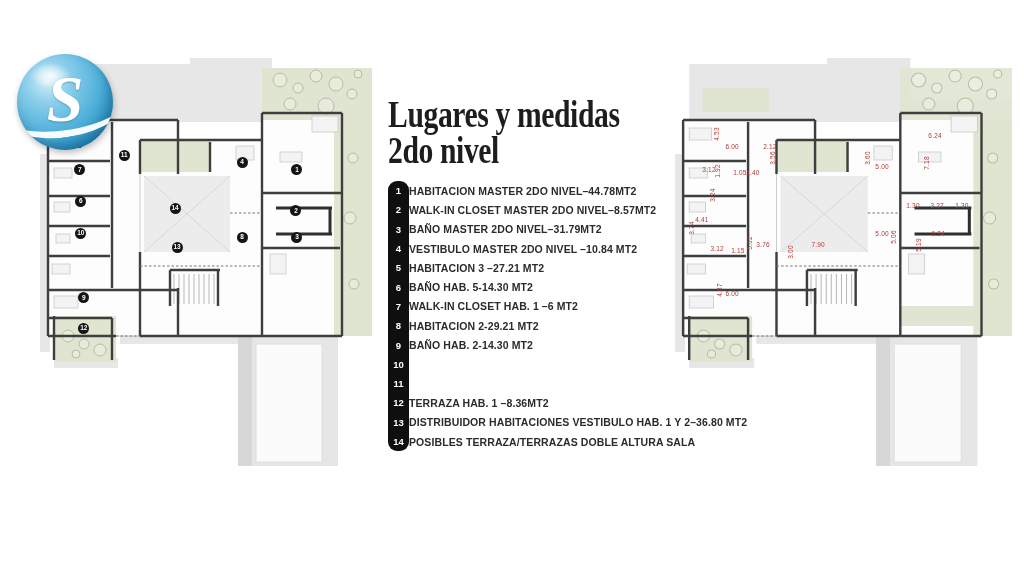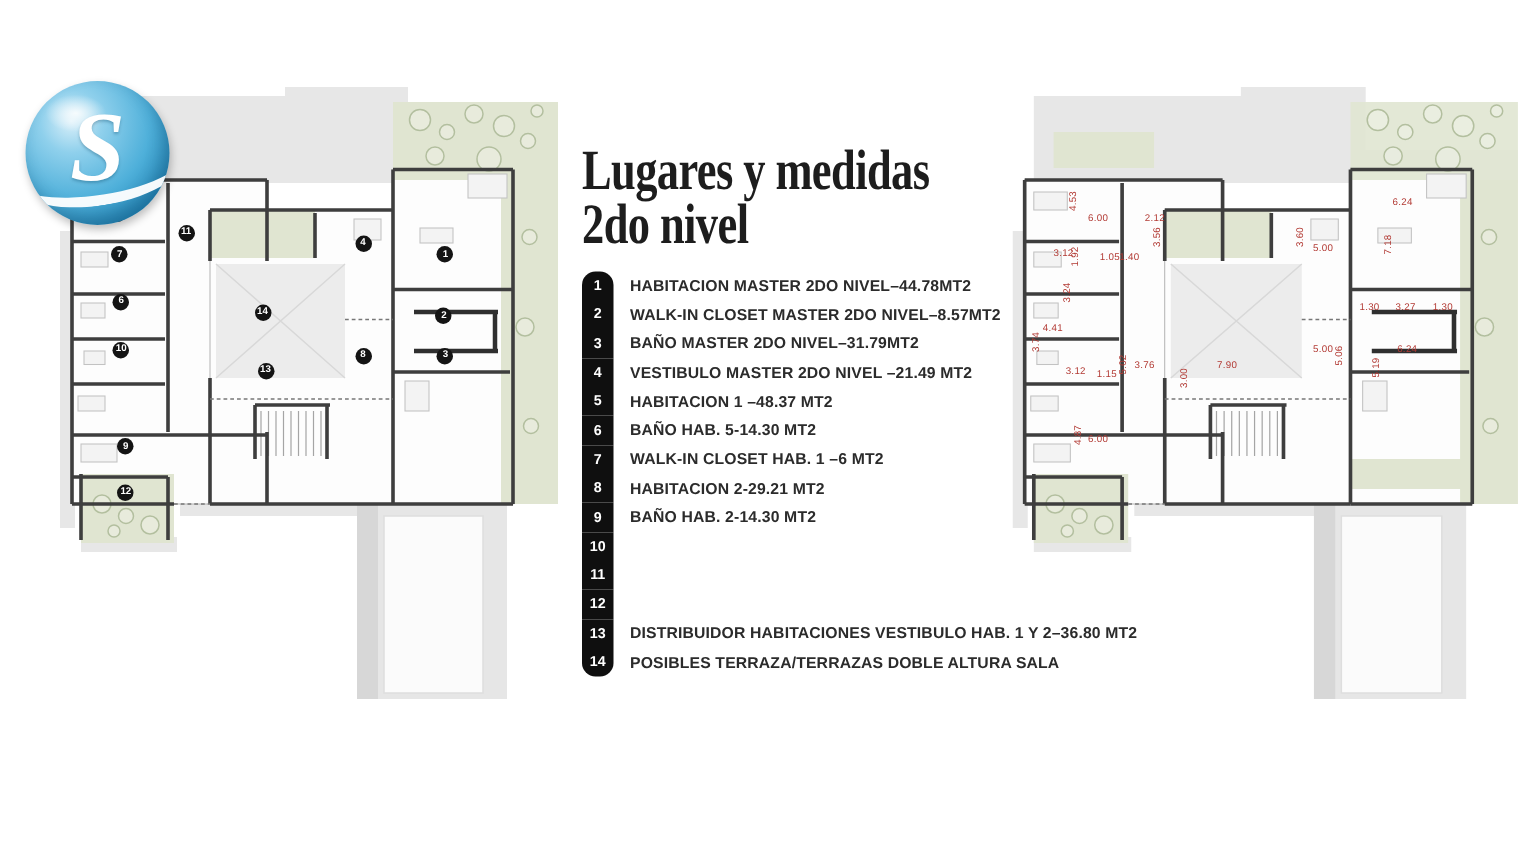--- a/index.html
+++ b/index.html
@@ -43,21 +43,21 @@
          font-family:"Liberation Serif",serif;font-weight:600;font-size:38px;line-height:.95;
          transform:scaleX(.78);transform-origin:left top;letter-spacing:-.5px;white-space:nowrap;}
 
   
   .legend{position:absolute;left:388px;top:181px;}
   .legend-row{display:flex;align-items:stretch;height:19.3px;}
   .legend-num{width:21px;background:#0f0f0f;color:#fff;display:flex;align-items:center;
               justify-content:center;font-size:9.5px;font-weight:bold;}
   .legend-row:first-child .legend-num{border-radius:9px 9px 0 0;}
   .legend-row:last-child  .legend-num{border-radius:0 0 9px 9px;}
-  .legend-label{display:flex;align-items:center;padding-left:11px;color:#2b2b2b;
+  .legend-label{display:flex;align-items:center;color:#2b2b2b;
                 font-size:10.5px;font-weight:bold;letter-spacing:.1px;white-space:nowrap;}
 </style>
 </head>
 <body>
 
 <div class="slide">
 
   <div class="plan plan-a">
     <svg viewBox="0 0 335 410" preserveAspectRatio="none">
     <g fill="#e7e7e7">
@@ -171,25 +171,25 @@
       <div class="legend-row">
         <div class="legend-num">2</div>
         <div class="legend-label">WALK-IN CLOSET MASTER 2DO NIVEL–8.57MT2</div>
       </div>
       <div class="legend-row">
         <div class="legend-num">3</div>
         <div class="legend-label">BAÑO MASTER 2DO NIVEL–31.79MT2</div>
       </div>
       <div class="legend-row">
         <div class="legend-num">4</div>
-        <div class="legend-label">VESTIBULO MASTER 2DO NIVEL –21.49 MT2</div>
+        <div class="legend-label">VESTIBULO MASTER 2DO NIVEL –10.84 MT2</div>
       </div>
       <div class="legend-row">
         <div class="legend-num">5</div>
-        <div class="legend-label">HABITACION 1 –48.37 MT2</div>
+        <div class="legend-label">HABITACION 3 –27.21 MT2</div>
       </div>
       <div class="legend-row">
         <div class="legend-num">6</div>
         <div class="legend-label">BAÑO HAB. 5-14.30 MT2</div>
       </div>
       <div class="legend-row">
         <div class="legend-num">7</div>
         <div class="legend-label">WALK-IN CLOSET HAB. 1 –6 MT2</div>
       </div>
       <div class="legend-row">
@@ -201,20 +201,21 @@
         <div class="legend-label">BAÑO HAB. 2-14.30 MT2</div>
       </div>
       <div class="legend-row">
         <div class="legend-num">10</div>
       </div>
       <div class="legend-row">
         <div class="legend-num">11</div>
       </div>
       <div class="legend-row">
         <div class="legend-num">12</div>
+        <div class="legend-label">TERRAZA HAB. 1 –8.36MT2</div>
       </div>
       <div class="legend-row">
         <div class="legend-num">13</div>
         <div class="legend-label">DISTRIBUIDOR HABITACIONES VESTIBULO HAB. 1 Y 2–36.80 MT2</div>
       </div>
       <div class="legend-row">
         <div class="legend-num">14</div>
         <div class="legend-label">POSIBLES TERRAZA/TERRAZAS DOBLE ALTURA SALA</div>
       </div>
     </div>

